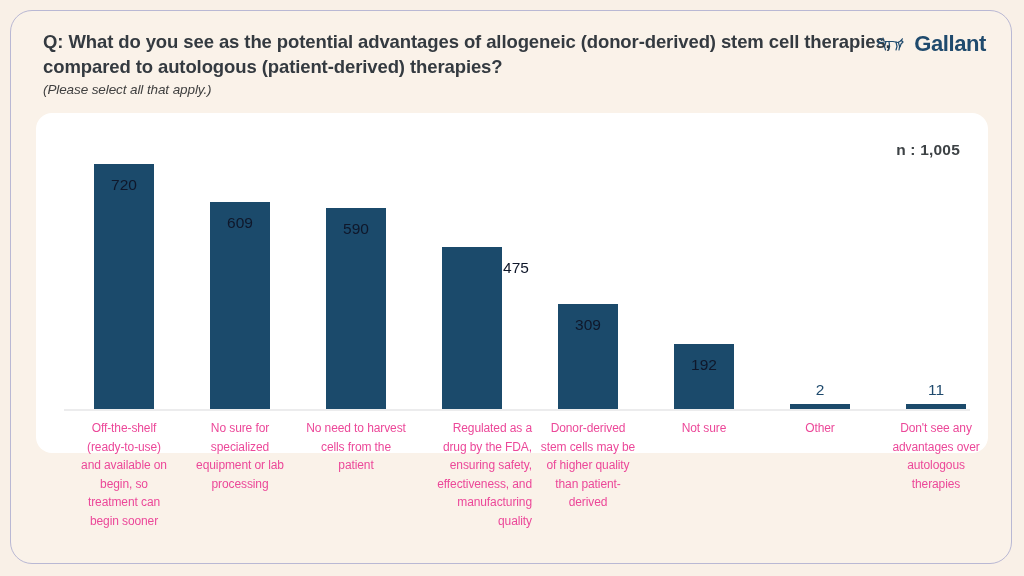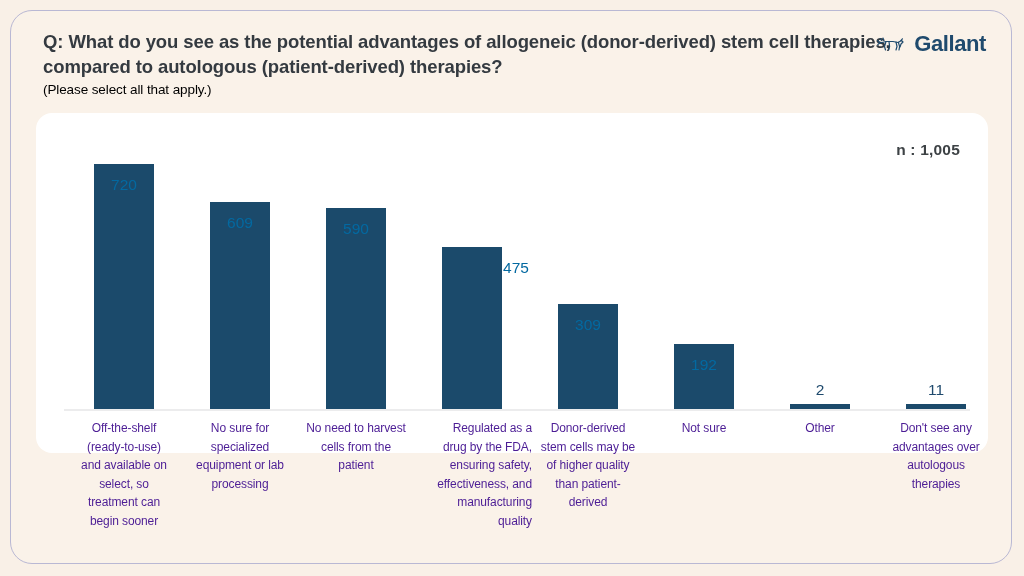--- a/index.html
+++ b/index.html
@@ -39,21 +39,22 @@
     margin: 0;
     font-size: 18.5px;
     line-height: 25px;
     font-weight: bold;
     color: #343a40;
     letter-spacing: -0.1px;
   }
   #question-subtitle {
     margin: 3px 0 0 0;
     font-size: 13.5px;
-    color: #000000;
+    font-style: italic;
+    color: #404040;
     letter-spacing: -0.1px;
   }
 
   
   #brand {
     position: absolute;
     right: 25px;
     top: 20px;
     display: flex;
     align-items: center;
@@ -124,35 +125,35 @@
     left: 50%;
     transform: translateX(-50%);
     width: 60px;
     background: #1b4a6b;
   }
   .bar-value {
     position: absolute;
     left: 50%;
     transform: translateX(-50%);
     font-size: 15.5px;
-    color: #0369a1;
+    color: #0f172a;
     white-space: nowrap;
   }
   .bar-slot.small .bar-value {
     color: #1f4a6d;
   }
 
   .tick-label {
     position: absolute;
     top: 282px;
     width: 120px;
     text-align: center;
     font-size: 12px;
     line-height: 18.5px;
-    color: #4c1d95;
+    color: #ec4899;
     letter-spacing: -0.1px;
   }
 </style>
 </head>
 <body>
 
 <div id="slide-frame">
 
   <div id="header">
     <h1 id="question-title">Q: What do you see as the potential advantages of allogeneic (donor-derived) stem cell therapies, compared to autologous (patient-derived) therapies?</h1>
@@ -210,21 +211,21 @@
             <div class="bar" style="height: 5px;"></div>
             <div class="bar-value" style="bottom: 10px;">11</div>
           </div>
         </div>
       <div id="axis-line"></div>
       <div id="ticks-area">
           <div class="tick-label" style="left: 0px;">
             <div>Off-the-shelf</div>
             <div>(ready-to-use)</div>
             <div>and available on</div>
-            <div>select, so</div>
+            <div>begin, so</div>
             <div>treatment can</div>
             <div>begin sooner</div>
           </div>
           <div class="tick-label" style="left: 116px;">
             <div>No sure for</div>
             <div>specialized</div>
             <div>equipment or lab</div>
             <div>processing</div>
           </div>
           <div class="tick-label" style="left: 232px;">

